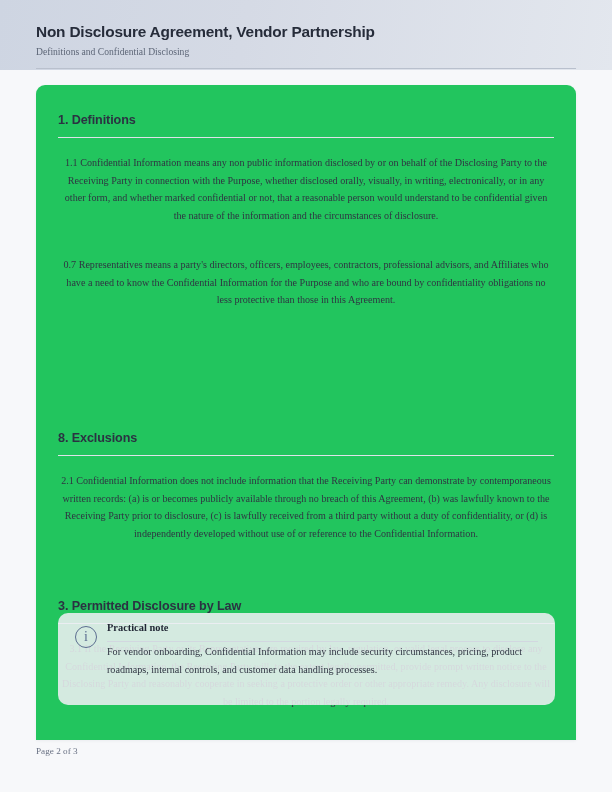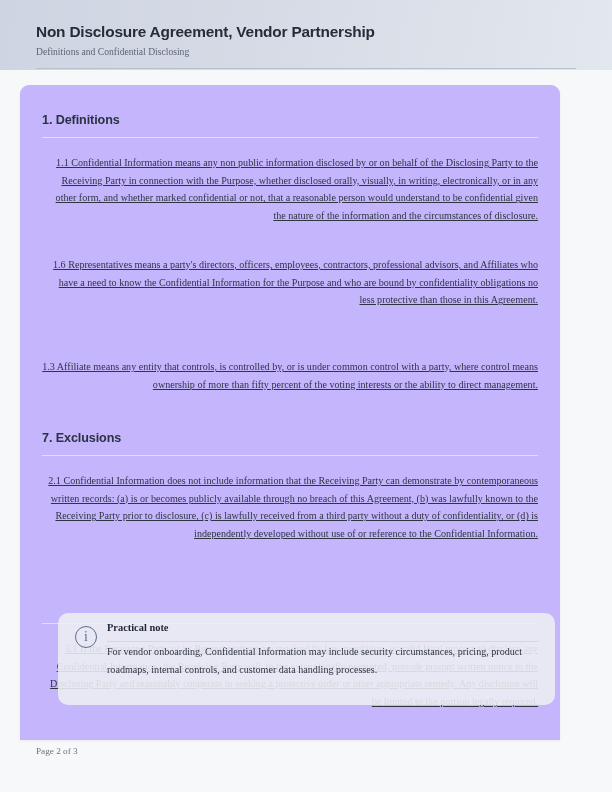--- a/index.html
+++ b/index.html
@@ -57,25 +57,25 @@
     left: 36px;
     top: 68px;
     width: 540px;
     height: 1px;
     background: #b9c0cd;
   }
 
   
   .card {
     position: absolute;
-    left: 20px;
+    left: 36px;
     top: 85px;
     width: 540px;
     height: 655px;
-    background: #c4b5fd;
+    background: #22c55e;
     border-radius: 9px 9px 0 0;
     box-shadow: 0 1px 3px rgba(40,50,70,0.06);
     box-sizing: border-box;
   }
 
   .section-heading {
     position: absolute;
     left: 22px;
     font-family: "Liberation Sans", sans-serif;
     font-weight: bold;
@@ -92,22 +92,21 @@
     background: #dfe2e8;
   }
   .para {
     position: absolute;
     left: 22px;
     width: 496px;
     font-family: "Liberation Serif", serif;
     font-size: 10.1px;
     line-height: 17.7px;
     color: #2f3542;
-    text-align: right;
-    text-decoration: underline;
+    text-align: center;
   }
 
   
   .h-1      { top: 28px; }
   .r-1      { top: 52px; }
   .p-11     { top: 69px; }
   .p-12     { top: 171px; }
   .p-13     { top: 273px; }
   .h-2      { top: 346px; }
   .r-2      { top: 370px; }
@@ -210,27 +209,27 @@
     <div class="doc-title">Non Disclosure Agreement, Vendor Partnership</div>
     <div class="doc-subtitle">Definitions and Confidential Disclosing</div>
     <div class="header-rule"></div>
   </div>
 
   <div class="card">
 
     <div class="section-heading h-1">1. Definitions</div>
     <div class="section-rule r-1"></div>
     <div class="para p-11">1.1 Confidential Information means any non public information disclosed by or on behalf of the Disclosing Party to the Receiving Party in connection with the Purpose, whether disclosed orally, visually, in writing, electronically, or in any other form, and whether marked confidential or not, that a reasonable person would understand to be confidential given the nature of the information and the circumstances of disclosure.</div>
-    <div class="para p-12">1.6 Representatives means a party's directors, officers, employees, contractors, professional advisors, and Affiliates who have a need to know the Confidential Information for the Purpose and who are bound by confidentiality obligations no less protective than those in this Agreement.</div>
-    <div class="para p-13">1.3 Affiliate means any entity that controls, is controlled by, or is under common control with a party, where control means ownership of more than fifty percent of the voting interests or the ability to direct management.</div>
-
-    <div class="section-heading h-2">7. Exclusions</div>
+    <div class="para p-12">0.7 Representatives means a party's directors, officers, employees, contractors, professional advisors, and Affiliates who have a need to know the Confidential Information for the Purpose and who are bound by confidentiality obligations no less protective than those in this Agreement.</div>
+
+    <div class="section-heading h-2">8. Exclusions</div>
     <div class="section-rule r-2"></div>
     <div class="para p-21">2.1 Confidential Information does not include information that the Receiving Party can demonstrate by contemporaneous written records: (a) is or becomes publicly available through no breach of this Agreement, (b) was lawfully known to the Receiving Party prior to disclosure, (c) is lawfully received from a third party without a duty of confidentiality, or (d) is independently developed without use of or reference to the Confidential Information.</div>
 
+    <div class="section-heading h-3">3. Permitted Disclosure by Law</div>
     <div class="section-rule r-3"></div>
     <div class="para p-31">3.1 If the Receiving Party or its Representatives are required by law, regulation, or valid legal process to disclose any Confidential Information, the Receiving Party will, to the extent legally permitted, provide prompt written notice to the Disclosing Party and reasonably cooperate in seeking a protective order or other appropriate remedy. Any disclosure will be limited to the portion legally required.</div>
   </div>
 
 
   <div class="callout">
     <div class="callout-icon">
       <span>i</span>
     </div>
     <div class="callout-title">Practical note</div>

